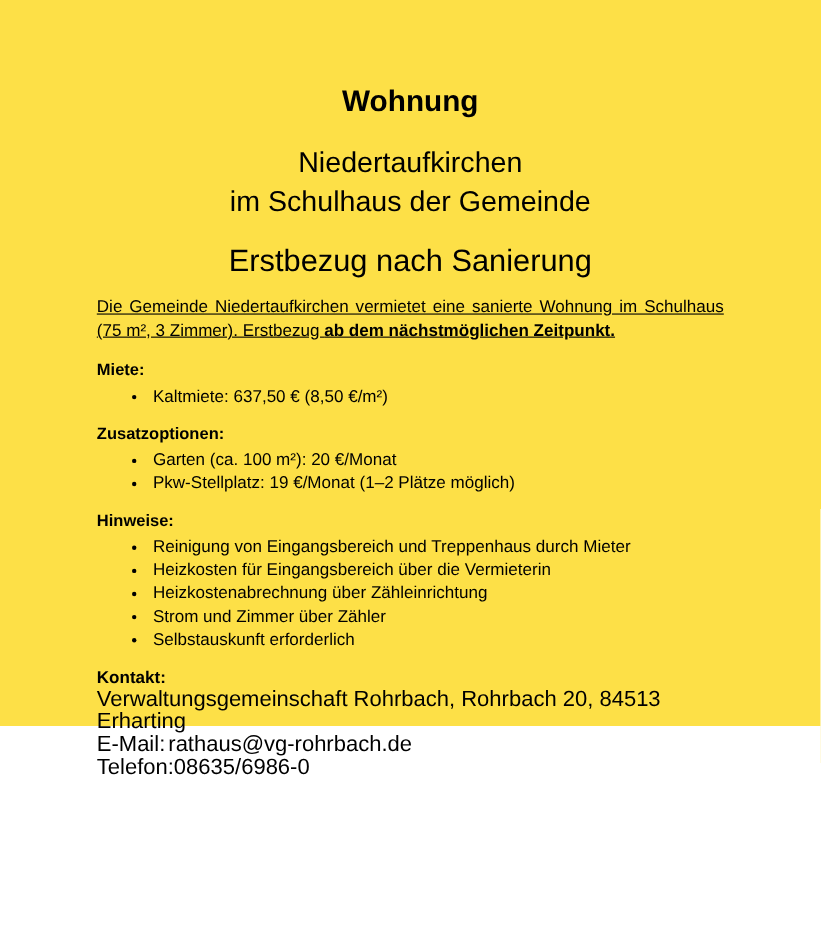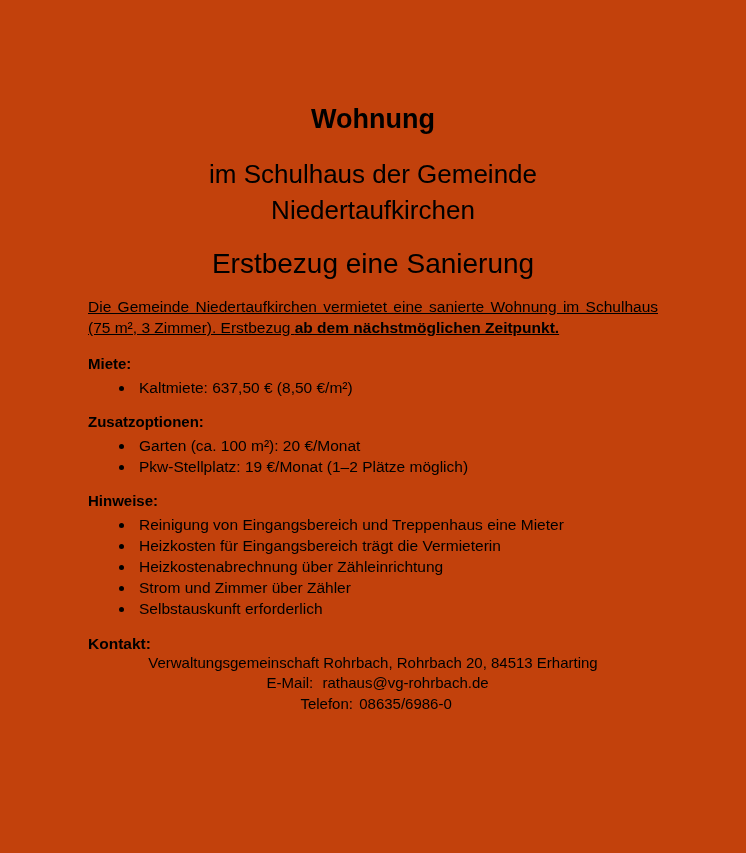--- a/index.html
+++ b/index.html
@@ -6,23 +6,23 @@
   html, body { background: #ffffff; }
   body {
     width: 746px;
     height: 853px;
     font-family: "Liberation Sans", sans-serif;
     color: #000000;
     overflow: hidden;
   }
   .page {
     width: 746px;
-    height: 853px;
-    background: #c2410c;
-    padding: 104px 88px 0 88px;
+    height: 660px;
+    background: #fde047;
+    padding: 77px 88px 0 88px;
   }
   .center { text-align: center; }
   .doc-title {
     font-size: 27px;
     font-weight: bold;
     line-height: 31px;
     margin-bottom: 21px;
   }
   .doc-subtitle {
     font-size: 26px;
@@ -73,43 +73,42 @@
     line-height: 21px;
     padding-left: 4px;
   }
   .contact-block { margin-top: 16px; }
   .contact-heading {
     font-size: 15.5px;
     font-weight: bold;
     line-height: 18px;
   }
   .contact-line {
-    font-size: 15px;
+    font-size: 20px;
     line-height: 20.8px;
-    text-align: center;
   }
   .contact-label {
     display: inline-block;
     min-width: 65px;
   }
 </style>
 </head>
 <body>
 
 <div class="page">
 
   <div class="doc-title center">Wohnung</div>
 
   <div class="doc-subtitle center">
+    <div>Niedertaufkirchen</div>
     <div>im Schulhaus der Gemeinde</div>
-    <div>Niedertaufkirchen</div>
   </div>
 
 
-  <div class="doc-tagline center">Erstbezug eine Sanierung</div>
+  <div class="doc-tagline center">Erstbezug nach Sanierung</div>
 
 
   <p class="intro"><span>Die Gemeinde Niedertaufkirchen vermietet eine sanierte Wohnung im Schulhaus (75 m², 3 Zimmer). Erstbezug </span><span class="bold">ab dem nächstmöglichen Zeitpunkt.</span></p>
 
   <div class="section">
     <div class="section-heading">Miete:</div>
     <ul>
       <li>Kaltmiete: 637,50 € (8,50 €/m²)</li>
     </ul>
   </div>
@@ -118,22 +117,22 @@
     <div class="section-heading">Zusatzoptionen:</div>
     <ul>
       <li>Garten (ca. 100 m²): 20 €/Monat</li>
       <li>Pkw-Stellplatz: 19 €/Monat (1–2 Plätze möglich)</li>
     </ul>
   </div>
 
   <div class="section">
     <div class="section-heading">Hinweise:</div>
     <ul>
-      <li>Reinigung von Eingangsbereich und Treppenhaus eine Mieter</li>
-      <li>Heizkosten für Eingangsbereich trägt die Vermieterin</li>
+      <li>Reinigung von Eingangsbereich und Treppenhaus durch Mieter</li>
+      <li>Heizkosten für Eingangsbereich über die Vermieterin</li>
       <li>Heizkostenabrechnung über Zähleinrichtung</li>
       <li>Strom und Zimmer über Zähler</li>
       <li>Selbstauskunft erforderlich</li>
     </ul>
   </div>
 
   <div class="contact-block">
     <div class="contact-heading">Kontakt:</div>
     <div class="contact-line">Verwaltungsgemeinschaft Rohrbach, Rohrbach 20, 84513 Erharting</div>
     <div class="contact-line">

